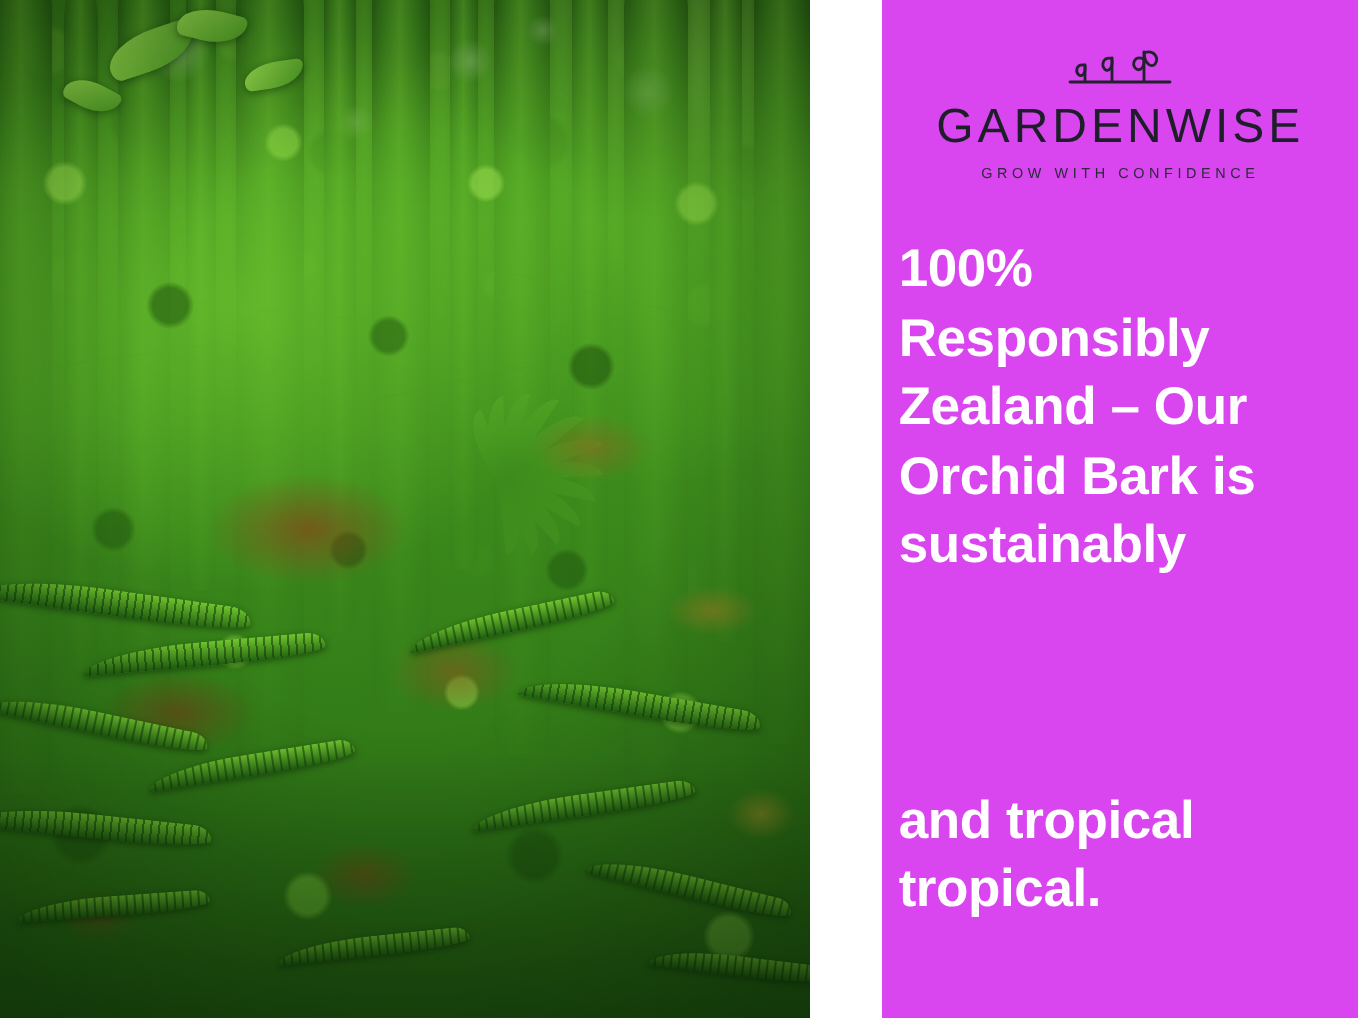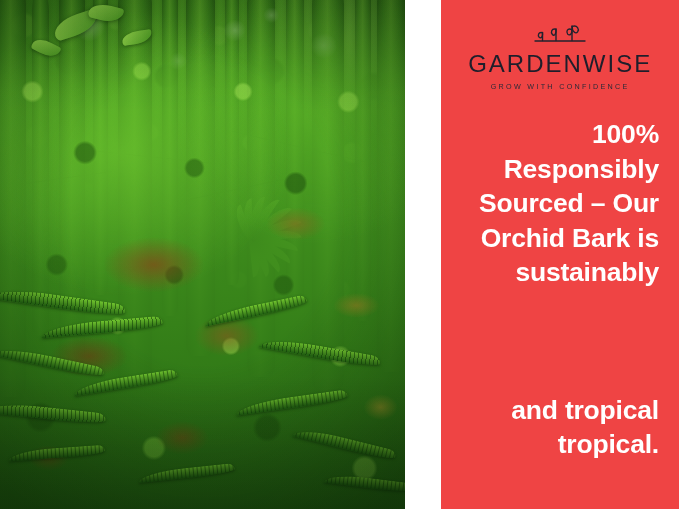--- a/index.html
+++ b/index.html
@@ -255,21 +255,21 @@
   .l-vig {
     background:
       radial-gradient(ellipse 78% 70% at 50% 42%, rgba(0,0,0,0) 42%, rgba(4,22,2,.42) 100%),
       linear-gradient(180deg, rgba(0,0,0,.10) 0%, rgba(0,0,0,0) 22%, rgba(0,0,0,0) 74%, rgba(3,20,2,.30) 100%);
   }
 
   
   #panel {
     width: 251px;
     height: 509px;
-    background: #ef4444;
+    background: #d946ef;
     display: flex;
     flex-direction: column;
     align-items: center;
     box-sizing: border-box;
     padding: 0;
     margin-left: 36px;
   }
 
   
   .logo-block {
@@ -304,26 +304,26 @@
     font-size: 7.2px;
     letter-spacing: 2.3px;
     color: #2a2a38;
     font-weight: 400;
     white-space: nowrap;
   }
 
   
   .headline {
     margin: 0;
-    padding: 0 20px;
+    padding: 0 8px;
     color: #ffffff;
     font-size: 26.5px;
     line-height: 1.30;
     font-weight: 700;
-    text-align: right;
+    text-align: left;
     letter-spacing: -0.2px;
     width: 100%;
     box-sizing: border-box;
     margin-top: 26px;
   }
 </style>
 </head>
 <body>
 
 <div id="ad">
@@ -409,16 +409,16 @@
         <path d="M47 20.5 L47 6.0"></path>
         <path d="M46.9 9.5 C42.0 7.4 41.0 12.0 42.7 14.1 C44.5 16.2 47.6 13.9 46.9 9.5 Z"></path>
         <path d="M47.1 6.4 C52.6 4.6 54.4 9.4 52.6 11.9 C50.7 14.4 47.1 11.6 47.1 6.4 Z"></path>
 
         <line x1="10" y1="21" x2="60" y2="21"></line>
       </svg>
       <div class="brand-name">GARDENWISE</div>
       <div class="brand-tag">GROW WITH CONFIDENCE</div>
     </div>
 
-    <div class="headline"><span>100%</span><br><span>Responsibly</span><br><span>Sourced – Our</span><br><span>Orchid Bark is</span><br><span>sustainably</span><br><br><br><br><span>and tropical</span><br><span>tropical.</span></div>
+    <div class="headline"><span>100%</span><br><span>Responsibly</span><br><span>Zealand – Our</span><br><span>Orchid Bark is</span><br><span>sustainably</span><br><br><br><br><span>and tropical</span><br><span>tropical.</span></div>
 
   </div>
 </div>
 
 </body></html>

